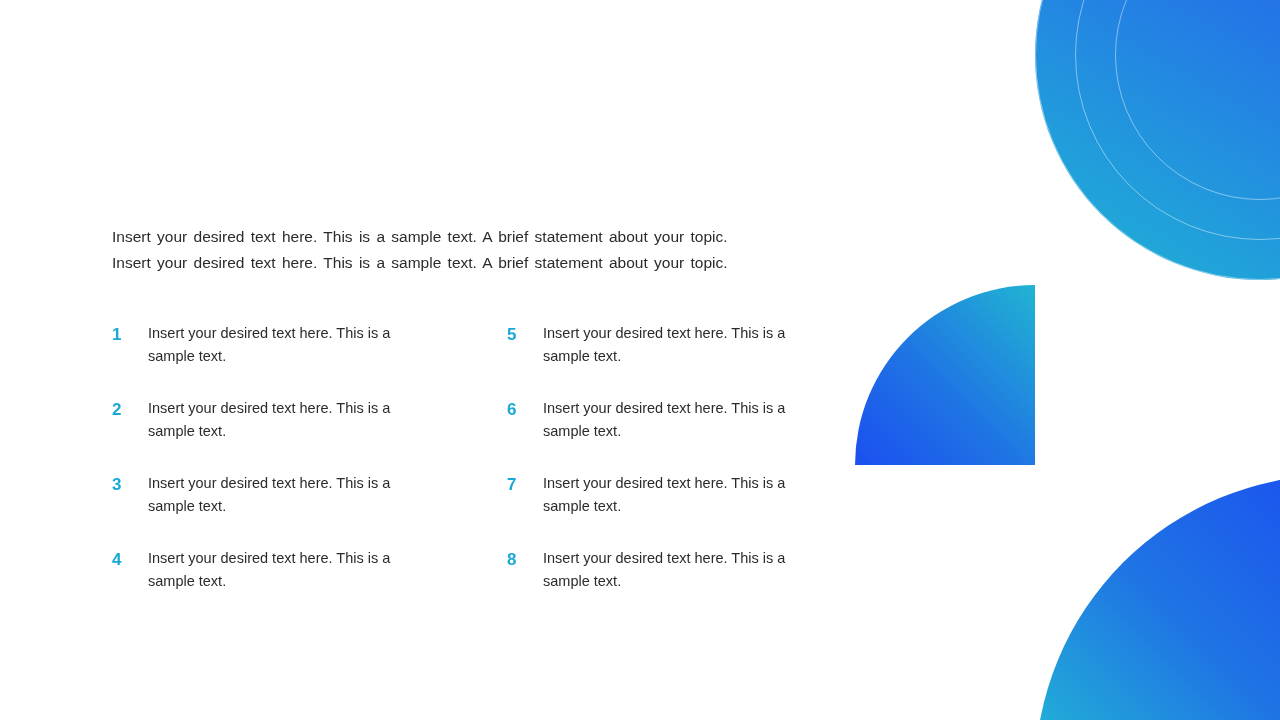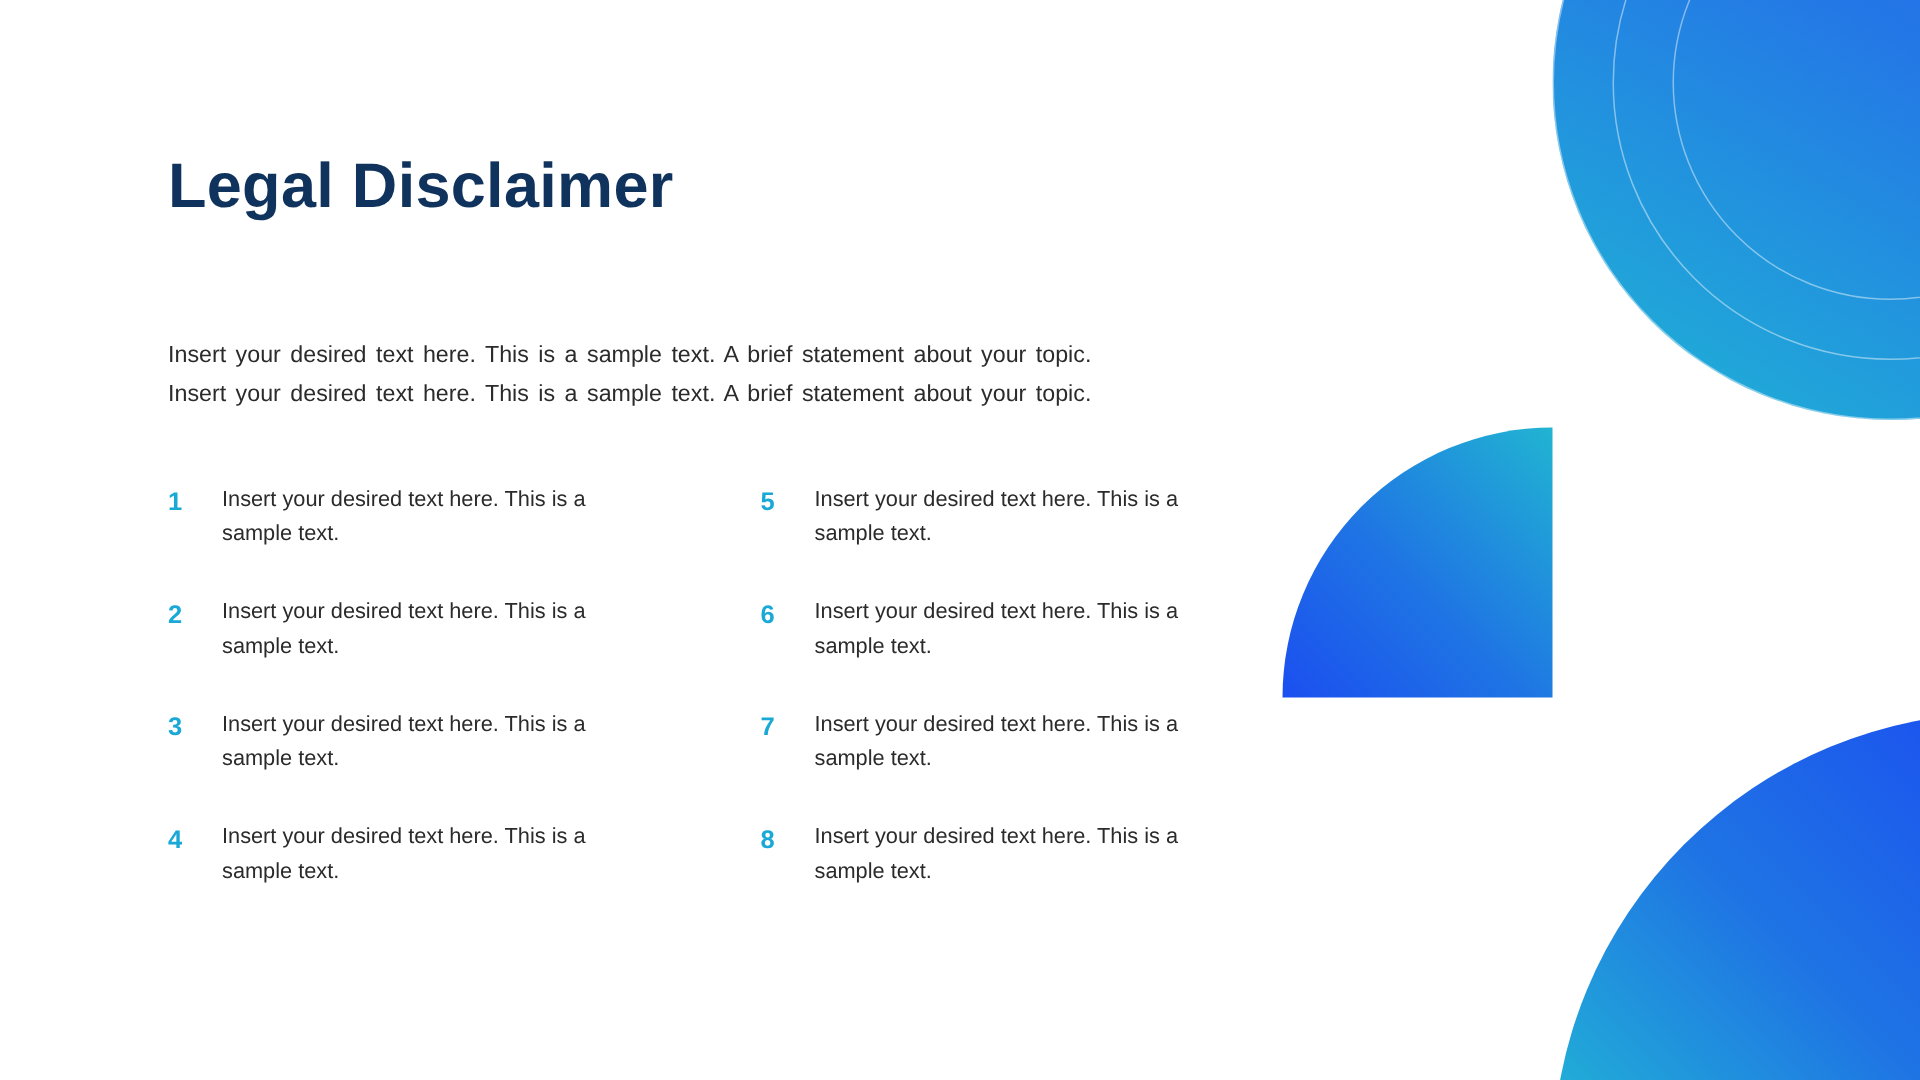--- a/index.html
+++ b/index.html
@@ -167,21 +167,20 @@
     <div class="shape-top"></div>
     <div class="arc-ring"></div>
     <div class="arc-ring r2"></div>
     <div class="arc-ring r3"></div>
     <div class="shape-top-cover"></div>
 
     <div class="shape-mid"></div>
     <div class="shape-bottom"></div>
   </div>
 
-  <h1 class="title">Legal Disclaimer</h1>
 
   <p class="intro">Insert your desired text here. This is a sample text. A brief statement about your topic. Insert your desired text here. This is a sample text. A brief statement about your topic.</p>
 
   <div class="items">
 
     <div class="item">
       <div class="item-num">1</div>
       <div class="item-text">Insert your desired text here. This is a sample text.</div>
     </div>
     <div class="item">

